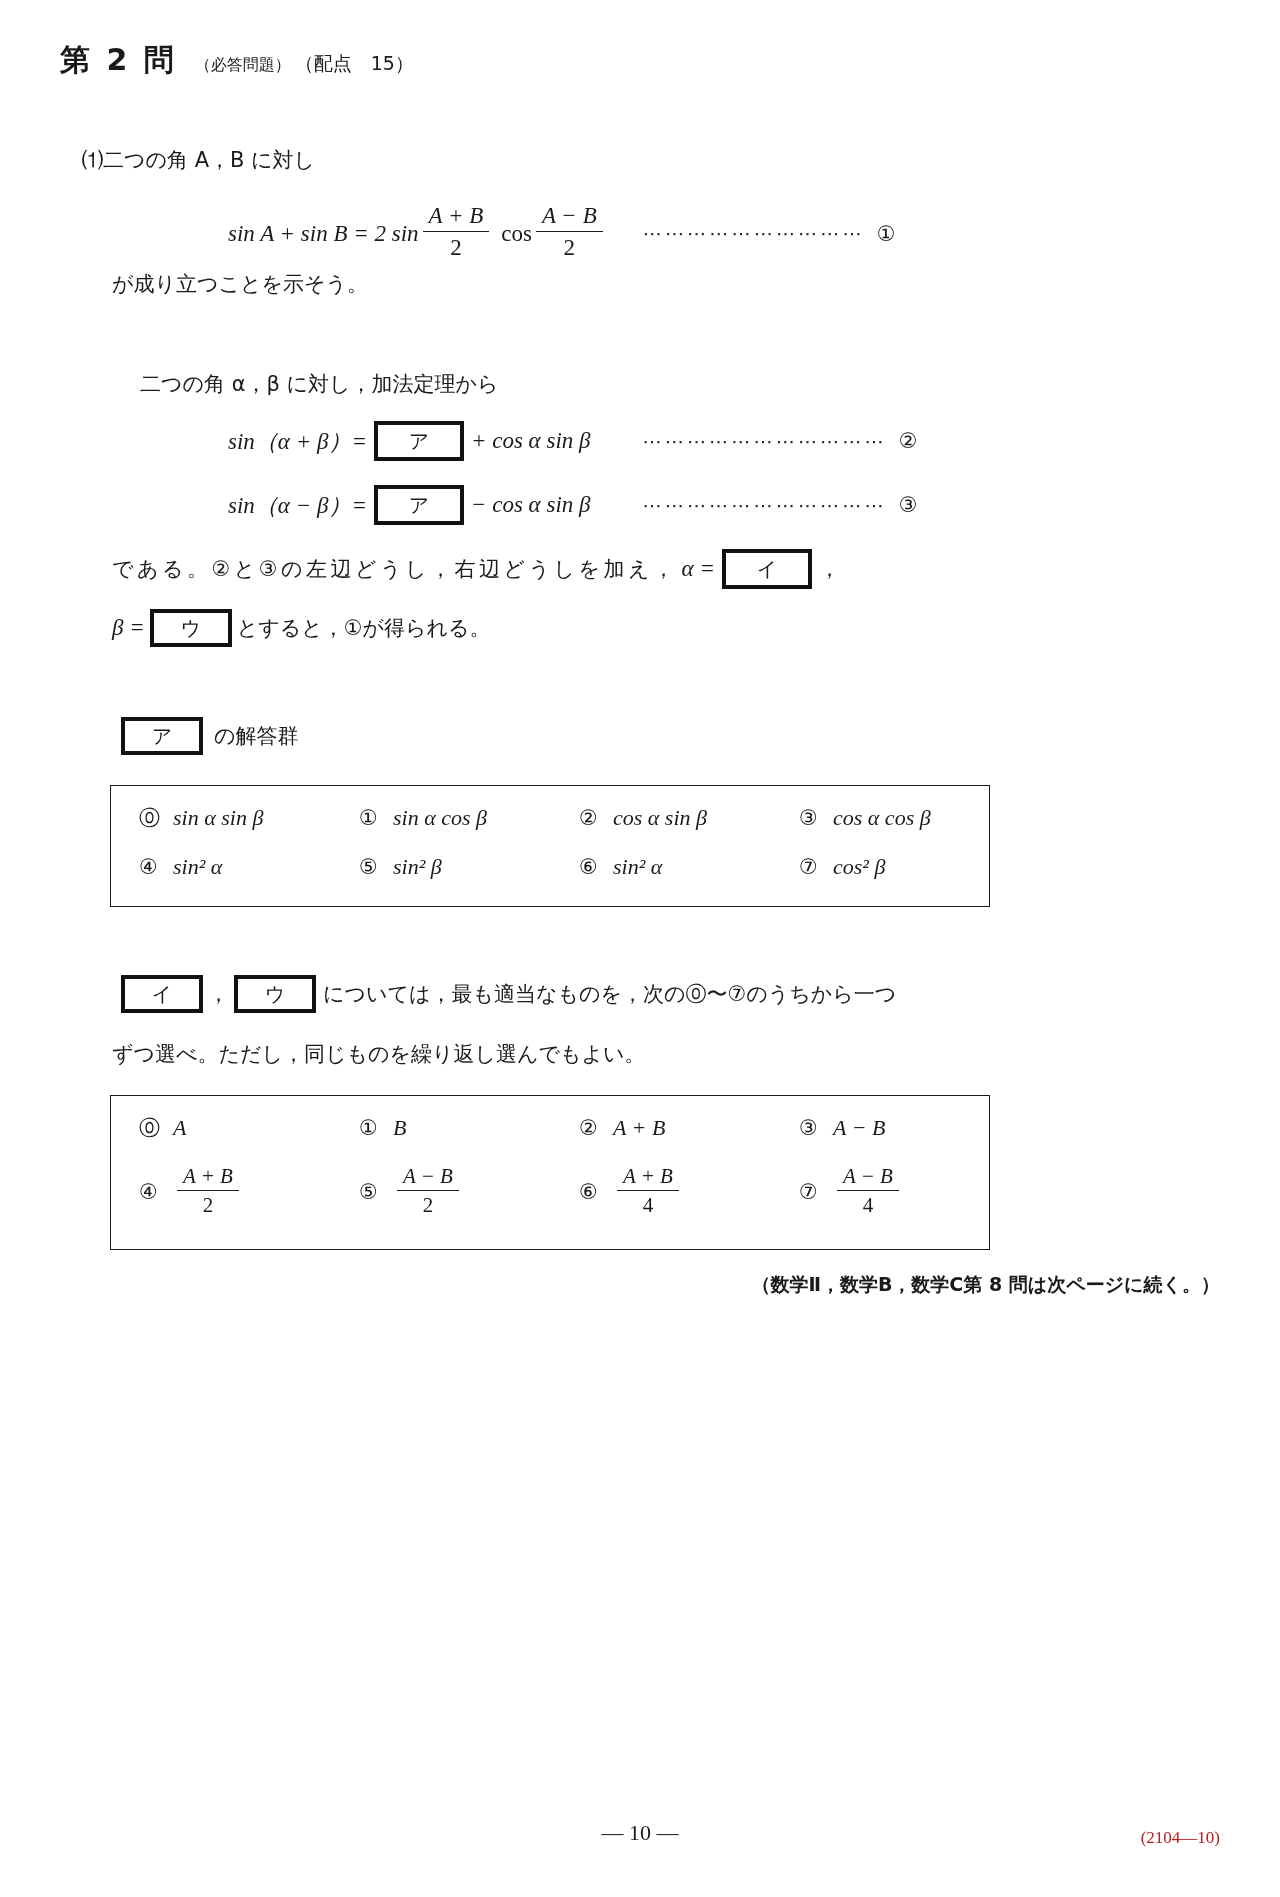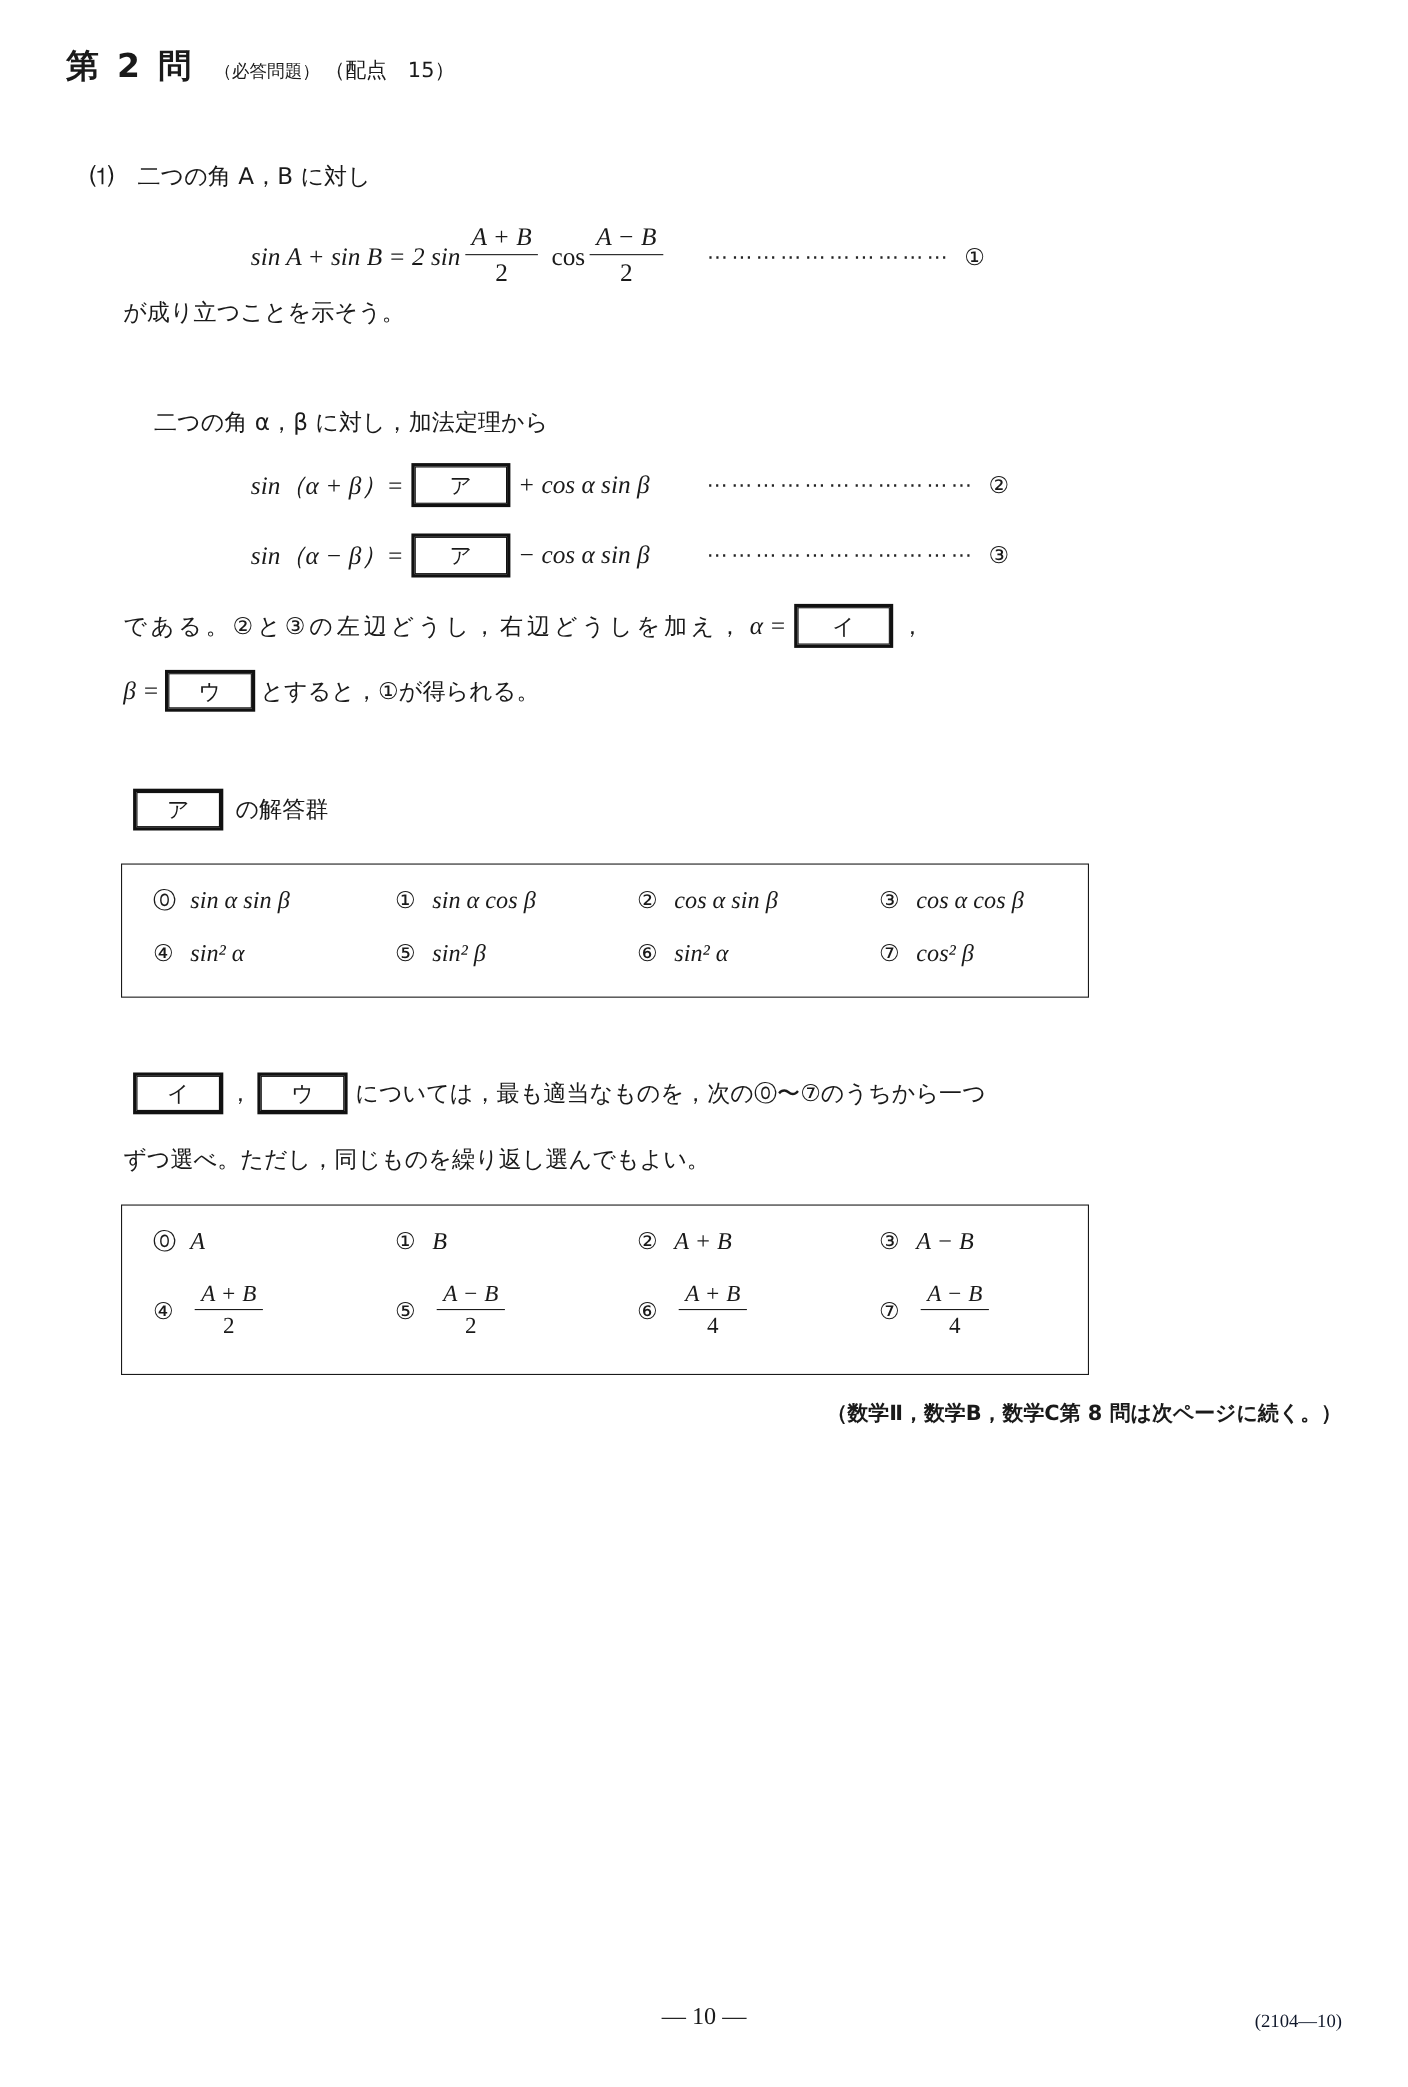--- a/index.html
+++ b/index.html
@@ -75,37 +75,37 @@
   .footnote {
     position:absolute; font-family:"DejaVu Sans","Liberation Sans",sans-serif;
     font-size:19px; font-weight:600;
   }
   .pagenum {
     position:absolute; left:0; right:0; text-align:center;
     font-family:"Liberation Serif","DejaVu Serif",serif; font-size:22px;
   }
   .pagecode {
     position:absolute; font-family:"Liberation Serif","DejaVu Serif",serif;
-    font-size:17px; color:#0f172a;
+    font-size:17px; color:#b91c1c;
   }
 </style>
 </head>
 <body>
 
 <div class="page">
 
   <div class="qhead">
     <span class="big">第 2 問</span>
     <span class="sub">（必答問題）</span>
     <span class="sub2">（配点　15）</span>
   </div>
 
   <div class="line" style="left:82px; top:146px;">
     <span class="jp-serif">⑴</span>
-    <span class="jp" style="margin-left:22px;">二つの角 A，B に対し</span>
+    <span class="jp" style="">二つの角 A，B に対し</span>
   </div>
 
   <div class="line math" style="left:228px; top:205px;">
     <span style="font-style:italic;">sin A + sin B = 2 sin</span>
     <span class="frac">
       <span class="num it">A + B</span>
       <span class="bar"></span>
       <span class="den">2</span>
     </span>
     <span style="margin-left:8px;">cos</span>

